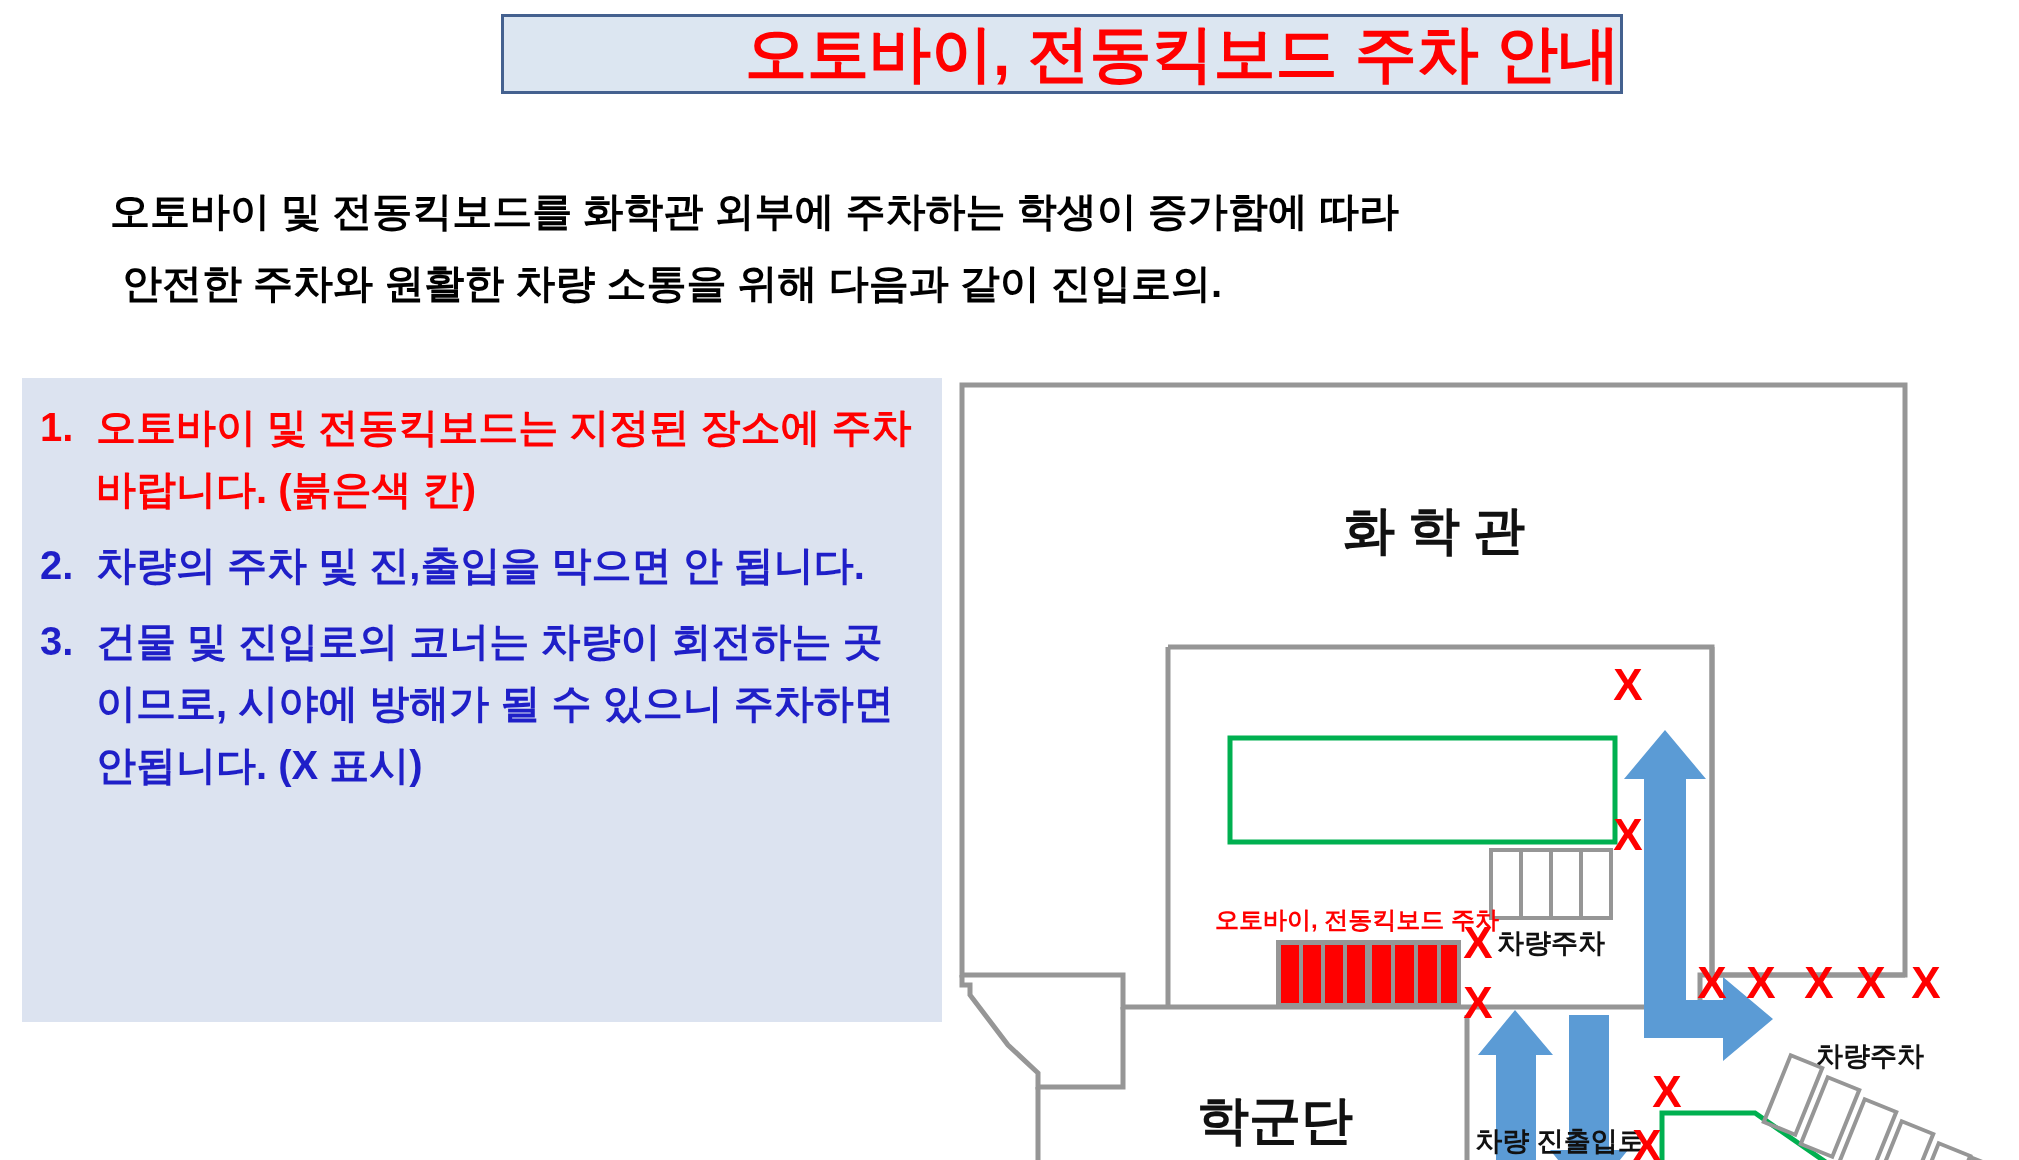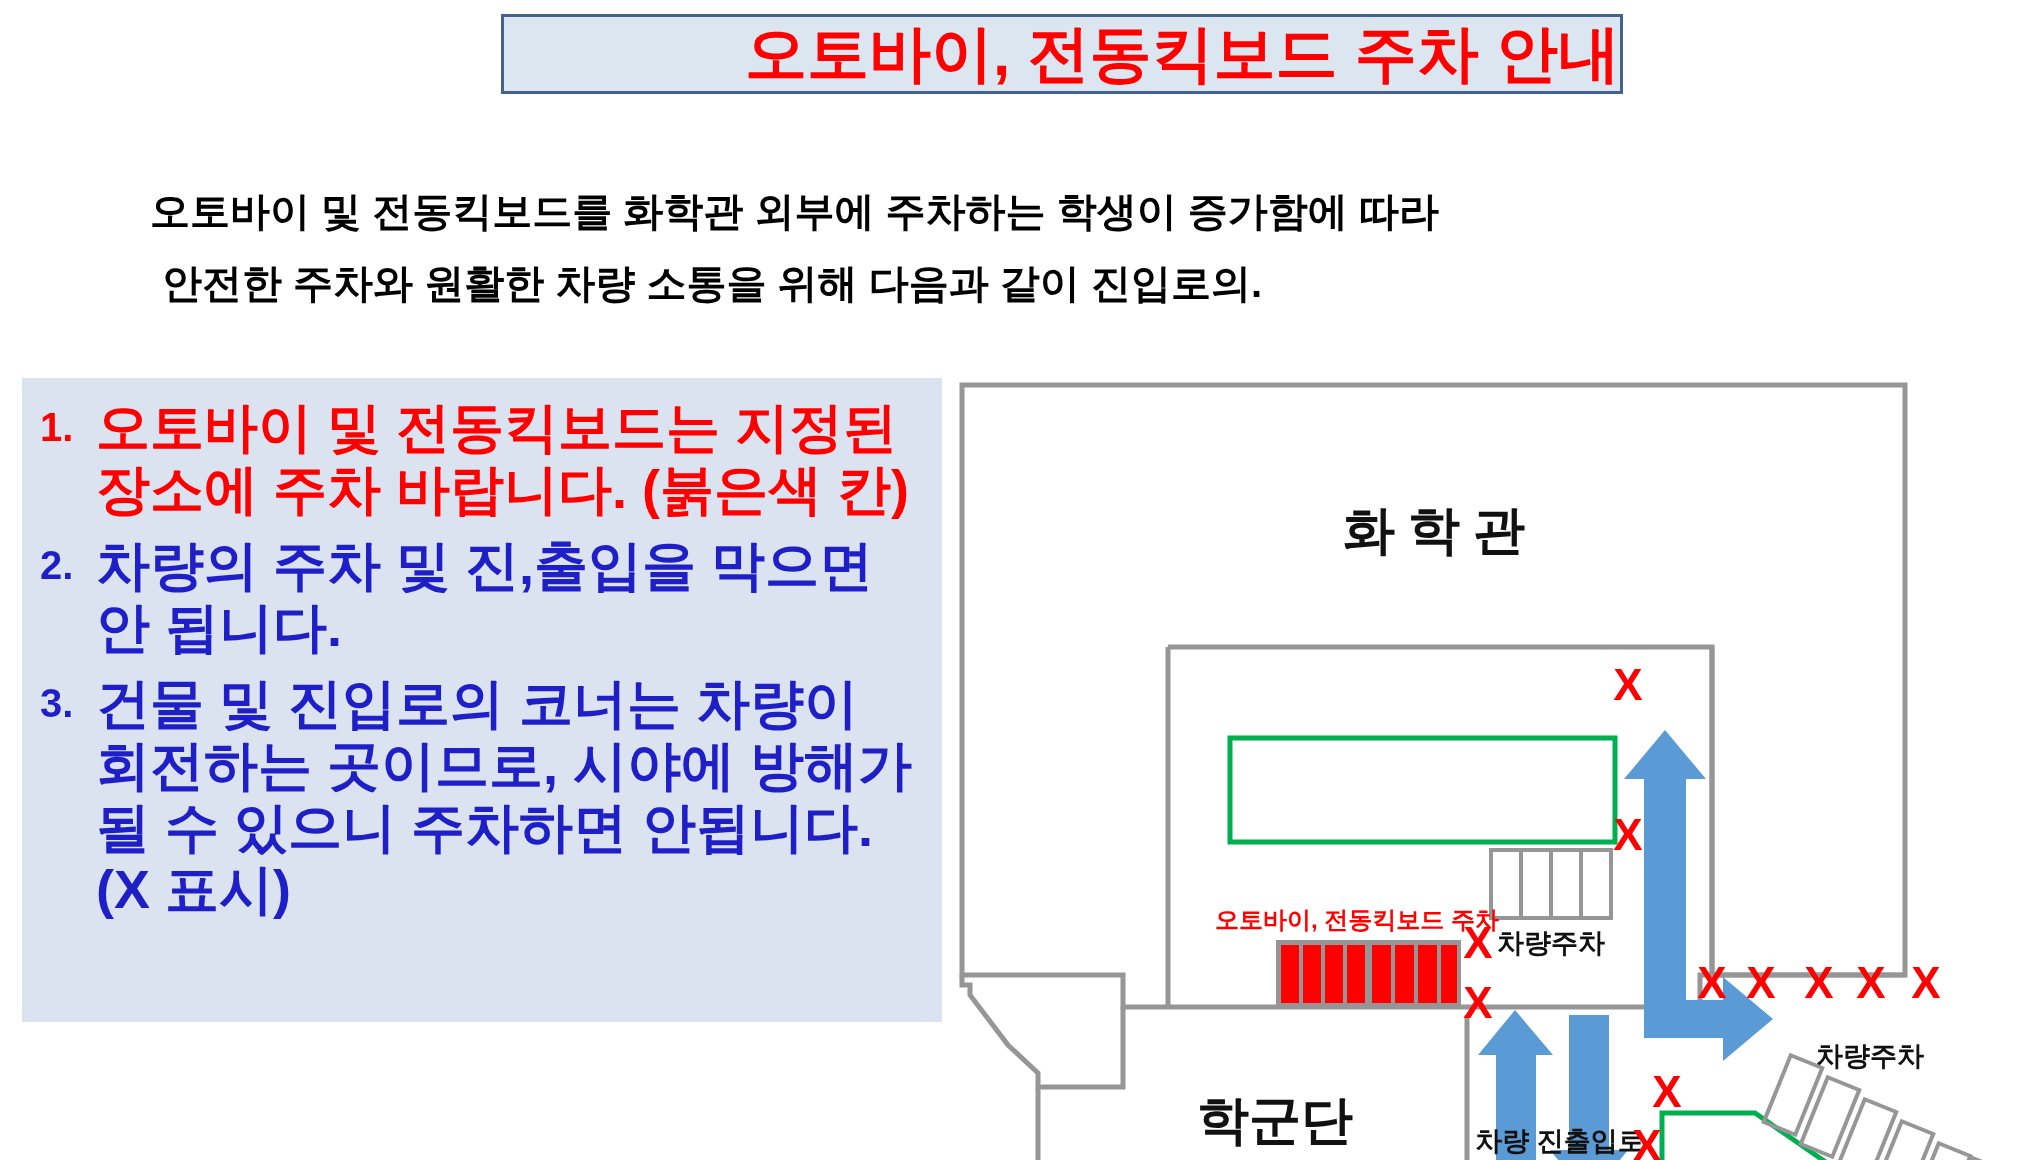--- a/index.html
+++ b/index.html
@@ -38,21 +38,20 @@
     letter-spacing: 0px;
     white-space: nowrap;
   }
 
   
   #intro {
     position: absolute;
     left: 110px;
     top: 175px;
     width: 1420px;
-    margin-left: 40px;
   }
   .intro-line {
     color: #000000;
     font-size: 40px;
     font-weight: bold;
     line-height: 72px;
     white-space: nowrap;
   }
   .intro-line.second { padding-left: 12px; }
 
@@ -74,21 +73,21 @@
   }
   .notice-num {
     flex: 0 0 auto;
     width: 56px;
     font-size: 40px;
     font-weight: bold;
     line-height: 62px;
   }
   .notice-text {
     flex: 1 1 auto;
-    font-size: 54px;
+    font-size: 40px;
     font-weight: bold;
     line-height: 62px;
   }
   .red-item .notice-num, .red-item .notice-text { color: #ff0000; }
   .blue-item .notice-num, .blue-item .notice-text { color: #1f1fc8; }
 
   
   #map-wrap {
     position: absolute;
     left: 940px;

